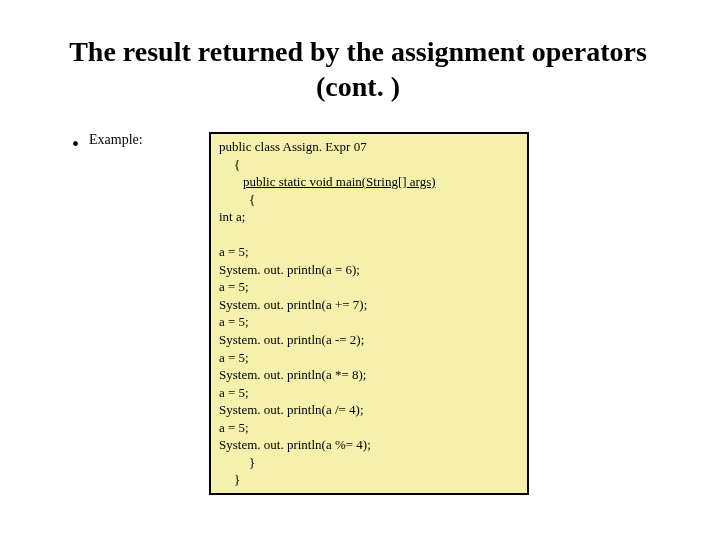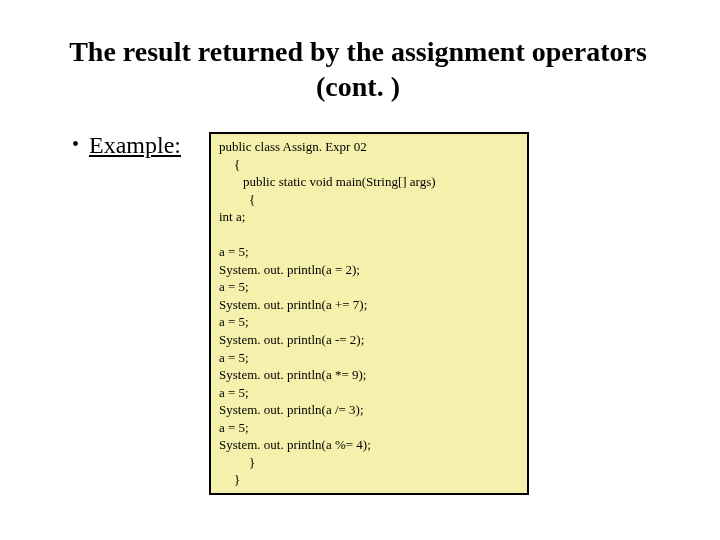--- a/index.html
+++ b/index.html
@@ -40,73 +40,72 @@
     flex-direction: row;
     align-items: flex-start;
     gap: 10px;
   }
   .bullet {
     font-size: 20px;
     line-height: 1;
     margin-top: 2px;
   }
   .example-label {
-    font-size: 24px;
-    text-decoration: underline;
+    font-size: 14px;
   }
   .code-box {
     width: 320px;
     background: #f5f0ab;
     border: 2px solid #000;
     box-sizing: border-box;
     padding: 4px 8px 4px 8px;
     margin-left: 4px;
   }
   .code {
     font-family: "Times New Roman", Times, serif;
     font-size: 13px;
     line-height: 1.35;
     white-space: pre;
     color: #000;
   }
   .ind1 { padding-left: 15px; display:inline-block;}
-  .ind2 { padding-left: 24px; display:inline-block;}
+  .ind2 { padding-left: 24px; display:inline-block;text-decoration:underline;}
   .ind3 { padding-left: 30px; display:inline-block;}
 </style>
 </head>
 <body>
 
 <div class="slide">
 
   <div class="title">The result returned by the assignment operators (cont. )</div>
 
   <div class="body-row">
 
     <div class="example-col">
       <span class="bullet">•</span>
       <span class="example-label">Example:</span>
     </div>
 
     <div class="code-box">
-      <div class="code"><span>public class Assign. Expr 02</span>
+      <div class="code"><span>public class Assign. Expr 07</span>
 <span class="ind1">{</span>
 <span class="ind2">public static void main(String[] args)</span>
 <span class="ind3">{</span>
 <span>int a;</span>
 <span></span>
 <span>a = 5;</span>
-<span>System. out. println(a = 2);</span>
+<span>System. out. println(a = 6);</span>
 <span>a = 5;</span>
 <span>System. out. println(a += 7);</span>
 <span>a = 5;</span>
 <span>System. out. println(a -= 2);</span>
 <span>a = 5;</span>
-<span>System. out. println(a *= 9);</span>
+<span>System. out. println(a *= 8);</span>
 <span>a = 5;</span>
-<span>System. out. println(a /= 3);</span>
+<span>System. out. println(a /= 4);</span>
 <span>a = 5;</span>
 <span>System. out. println(a %= 4);</span>
 <span class="ind3">}</span>
 <span class="ind1">}</span></div>
     </div>
 
   </div>
 
 </div>
 

